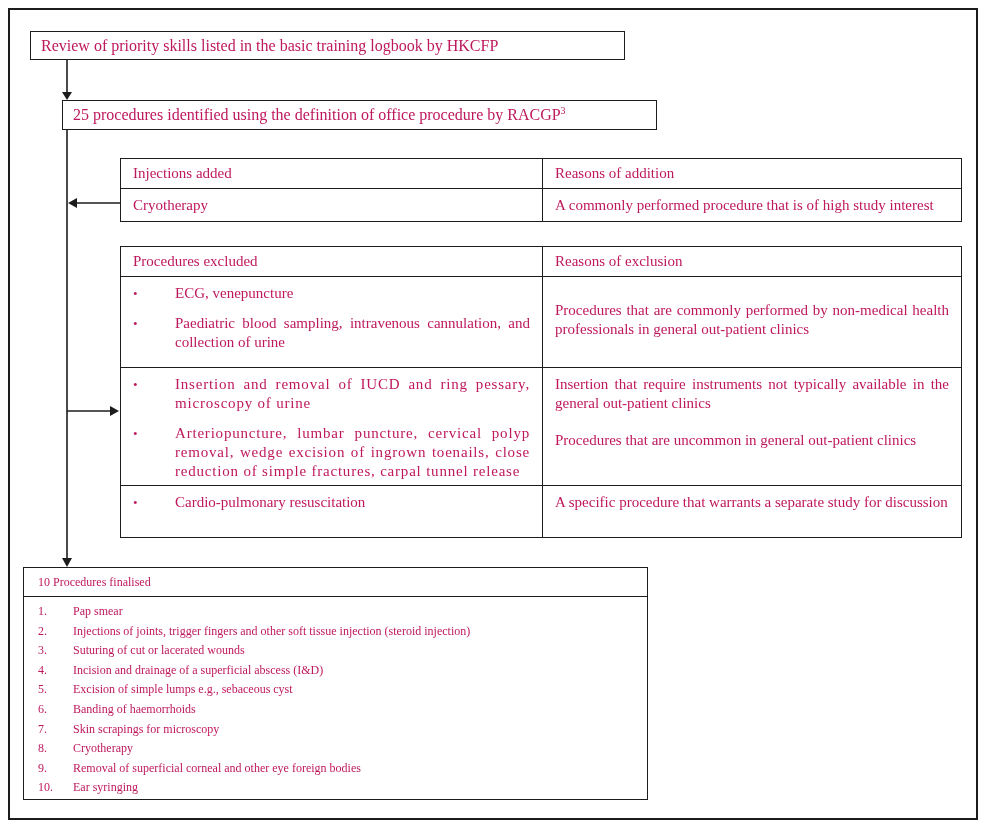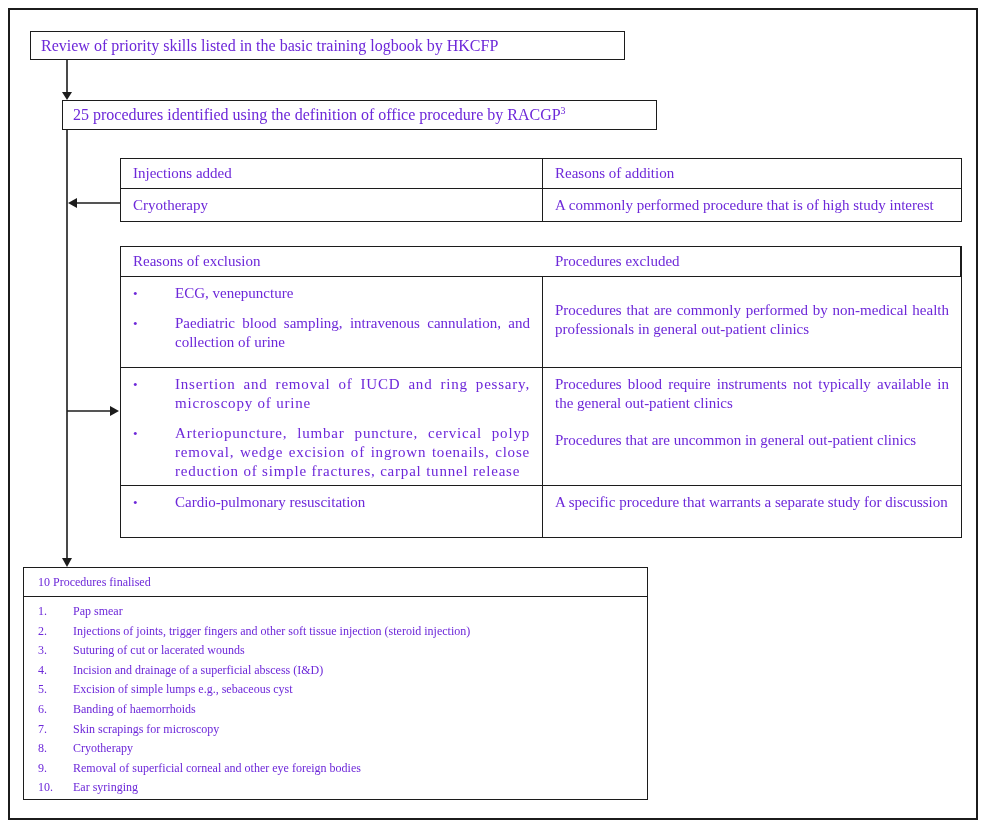--- a/index.html
+++ b/index.html
@@ -1,21 +1,21 @@
 <!DOCTYPE html>
 <html><head>
 <meta charset="utf-8">
 <style>
   html,body{margin:0;padding:0;background:#e8e8e8;}
   .canvas{
     position:relative;
     width:989px;height:831px;
     background:#ffffff;
     font-family:"Liberation Serif","DejaVu Serif",serif;
-    color:#6d28d9;
+    color:#be185d;
     overflow:hidden;
   }
   .outer-frame{
     position:absolute;left:8px;top:8px;width:970px;height:812px;
     border:2px solid #1c1c1c;
     box-sizing:border-box;
   }
   .flow-box{
     position:absolute;
     border:1.6px solid #1c1c1c;
@@ -114,26 +114,26 @@
     </div>
     <div class="cell last-row">
       <span>Cryotherapy</span>
     </div>
     <div class="cell last-col last-row">
       <span>A commonly performed procedure that is of high study interest</span>
     </div>
   </div>
 
   <div class="grid-table" id="excluded-table">
+    <div class="cell">
+      <span>Procedures excluded</span>
+    </div>
     <div class="cell last-col">
       <span>Reasons of exclusion</span>
     </div>
-    <div class="cell">
-      <span>Procedures excluded</span>
-    </div>
 
     <div class="cell top">
       <div class="para bullet-item">
         <span class="bullet">•</span>
         <span class="b-text">ECG, venepuncture</span>
       </div>
       <div class="para bullet-item">
         <span class="bullet">•</span>
         <span class="b-text">Paediatric blood sampling, intravenous cannulation, and collection of urine</span>
       </div>
@@ -146,21 +146,21 @@
       <div class="para bullet-item spaced">
         <span class="bullet">•</span>
         <span class="b-text">Insertion and removal of IUCD and ring pessary, microscopy of urine</span>
       </div>
       <div class="para bullet-item spaced">
         <span class="bullet">•</span>
         <span class="b-text">Arteriopuncture, lumbar puncture, cervical polyp removal, wedge excision of ingrown toenails, close reduction of simple fractures, carpal tunnel release</span>
       </div>
     </div>
     <div class="cell last-col top">
-      <div class="para reason-text">Procedures blood require instruments not typically available in the general out-patient clinics</div>
+      <div class="para reason-text">Insertion that require instruments not typically available in the general out-patient clinics</div>
       <div class="para reason-text" style="margin-top:18px;">Procedures that are uncommon in general out-patient clinics</div>
     </div>
 
     <div class="cell top last-row">
       <div class="para bullet-item">
         <span class="bullet">•</span>
         <span class="b-text">Cardio-pulmonary resuscitation</span>
       </div>
     </div>
     <div class="cell last-col top last-row">

